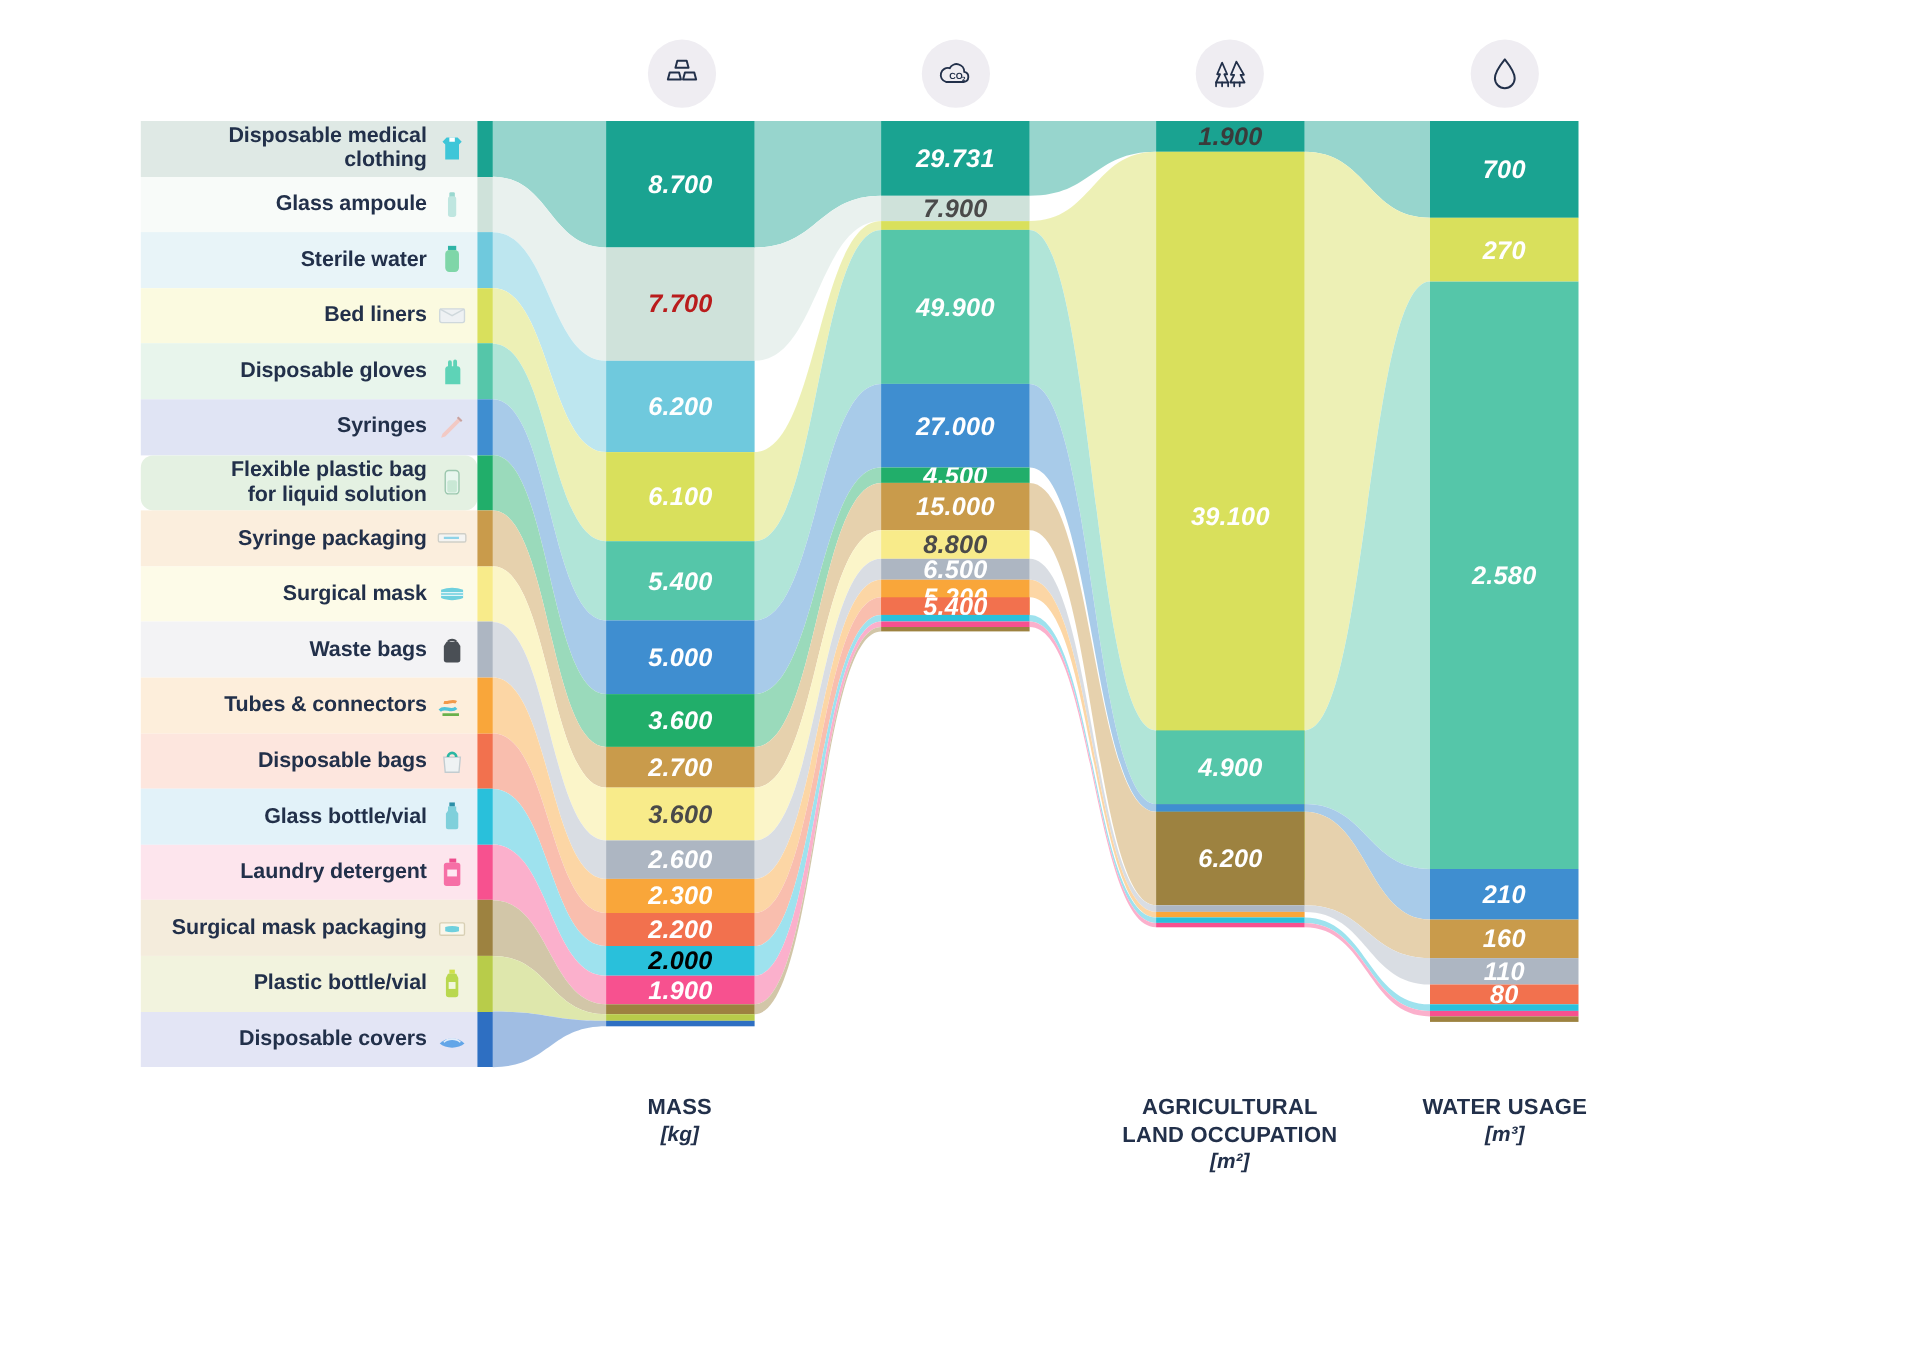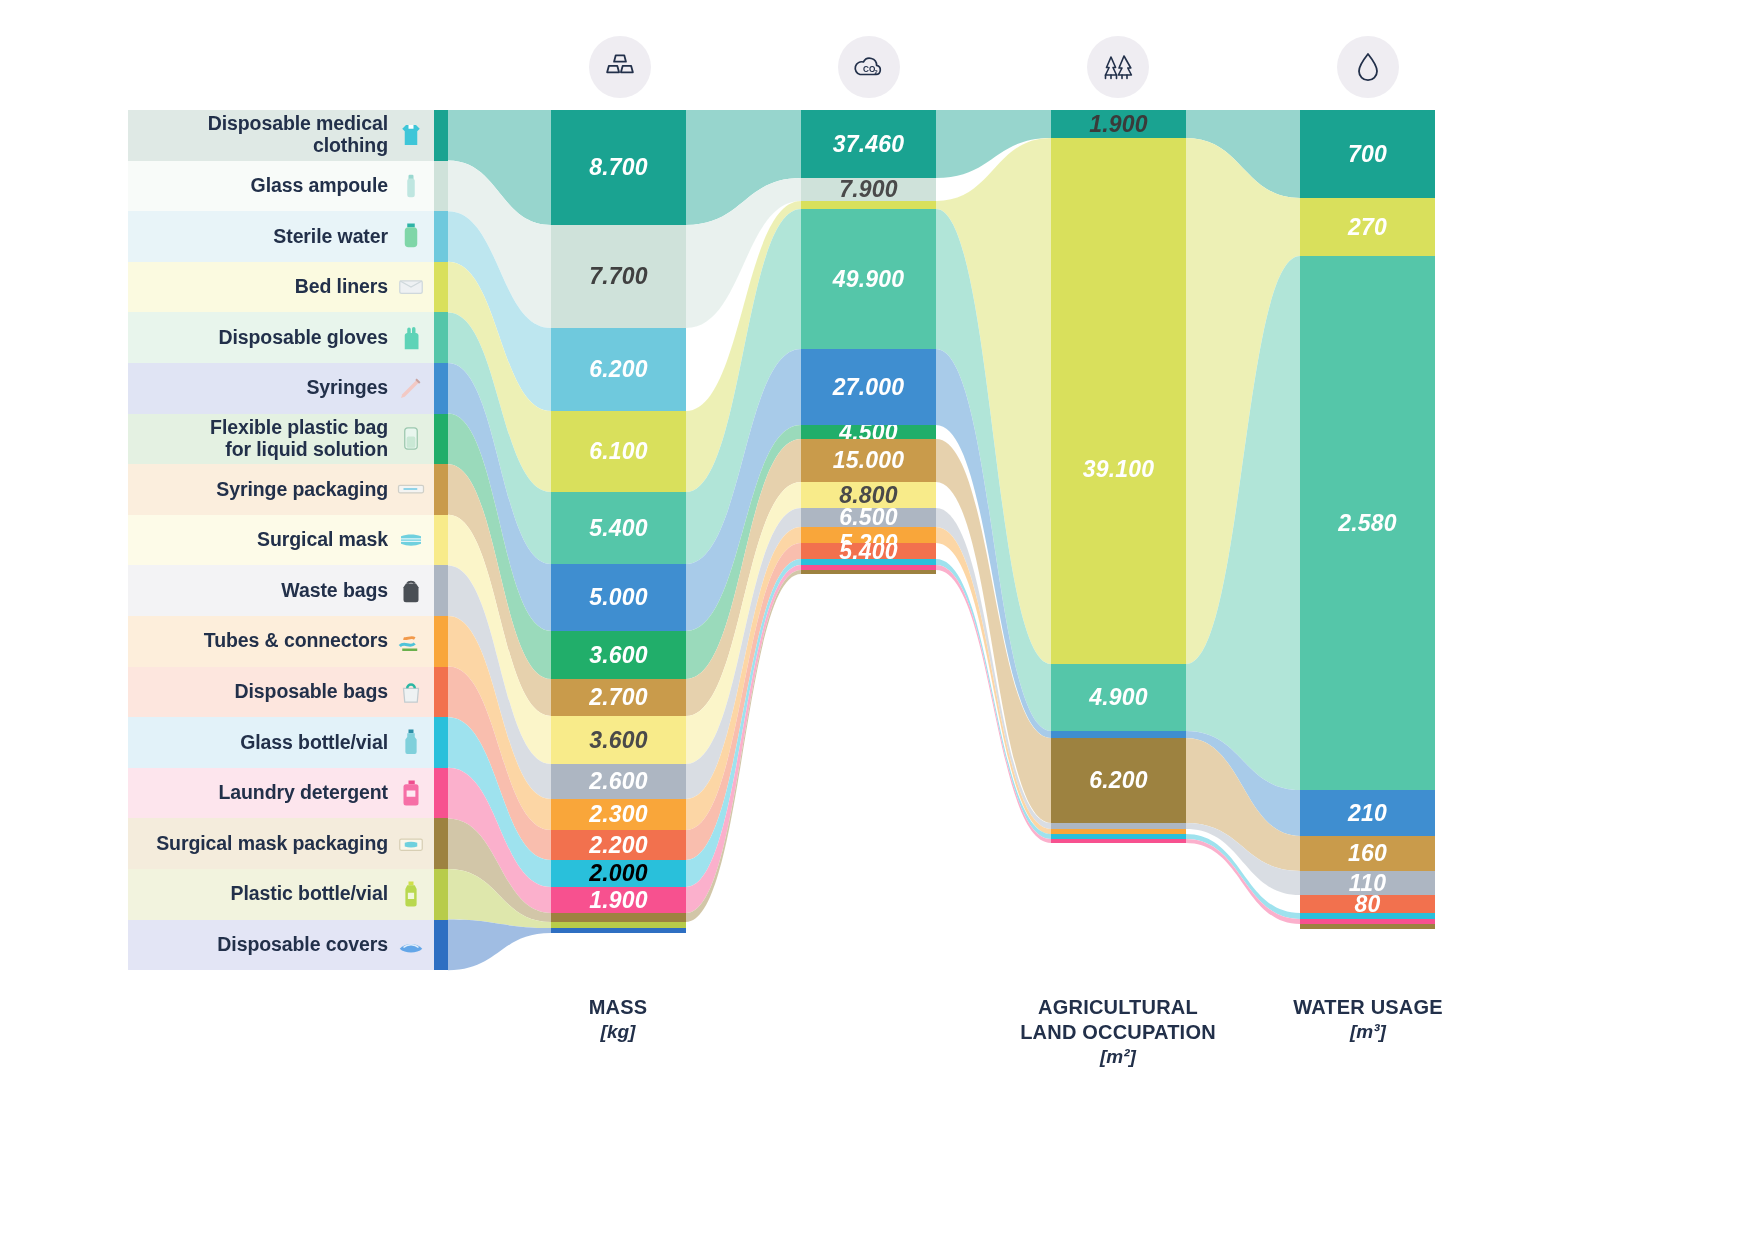--- a/index.html
+++ b/index.html
@@ -182,21 +182,21 @@
       </div>
       <div class="lbl-row" style="top: 253px; height: 50.6px; background: rgb(224, 228, 244);">
         <div class="lbl-text">Syringes</div>
         <div class="lbl-ico">
           <svg width="30" height="30" viewBox="0 0 24 24">
             <path d="M4 20l3-1 12-12-2-2L5 17z" fill="#f2c9c4"></path>
             <path d="M16 5l3 3" stroke="#c9a3a0" stroke-width="1.5"></path>
           </svg>
         </div>
       </div>
-      <div class="lbl-row" style="top: 303.6px; height: 50.6px; background: rgb(228, 241, 226);">
+      <div class="lbl-row" style="top: 303.6px; height: 50.6px; background: rgb(228, 241, 226); border-radius: 11px;">
         <div class="lbl-text">Flexible plastic bag
 for liquid solution</div>
         <div class="lbl-ico">
           <svg width="30" height="30" viewBox="0 0 24 24">
             <rect x="7" y="3" width="10" height="17" rx="2.5" fill="#e8f6ee" stroke="#9bc7ae"></rect>
             <rect x="8.5" y="10" width="7" height="9" rx="1.5" fill="#c9e8d5"></rect>
           </svg>
         </div>
       </div>
       <div class="lbl-row" style="top: 354.2px; height: 50.6px; background: rgb(251, 238, 221);">
@@ -292,21 +292,21 @@
           </svg>
         </div>
       </div>
     </div>
 
   <div class="col" id="col-mass" style="left: 551px; top: 0px;">
       <div class="seg" style="top: 110px; height: 115px; background: rgb(26, 163, 145);">
         <span style="color: rgb(255, 255, 255);">8.700</span>
       </div>
       <div class="seg" style="top: 225px; height: 103px; background: rgb(207, 226, 218);">
-        <span style="color: #404040;">7.700</span>
+        <span style="color: #b91c1c;">7.700</span>
       </div>
       <div class="seg" style="top: 328px; height: 83px; background: rgb(111, 201, 221);">
         <span style="color: rgb(255, 255, 255);">6.200</span>
       </div>
       <div class="seg" style="top: 411px; height: 81px; background: rgb(217, 224, 92);">
         <span style="color: rgb(255, 255, 255);">6.100</span>
       </div>
       <div class="seg" style="top: 492px; height: 72px; background: rgb(85, 198, 169);">
         <span style="color: rgb(255, 255, 255);">5.400</span>
       </div>
@@ -336,21 +336,21 @@
       </div>
       <div class="seg" style="top: 887px; height: 26px; background: rgb(247, 81, 143);">
         <span style="color: rgb(255, 255, 255);">1.900</span>
       </div>
       <div class="seg" style="top: 913px; height: 9px; background: rgb(157, 130, 64);"></div>
       <div class="seg" style="top: 922px; height: 6px; background: rgb(184, 204, 74);"></div>
       <div class="seg" style="top: 928px; height: 5px; background: rgb(46, 111, 194);"></div>
     </div>
   <div class="col" id="col-carbon" style="left: 801px; top: 0px;">
       <div class="seg" style="top: 110px; height: 68px; background: rgb(26, 163, 145);">
-        <span style="color: rgb(255, 255, 255);">37.460</span>
+        <span style="color: rgb(255, 255, 255);">29.731</span>
       </div>
       <div class="seg" style="top: 178px; height: 23px; background: rgb(207, 226, 218);">
         <span style="color: rgb(74, 74, 74);">7.900</span>
       </div>
       <div class="seg" style="top: 201px; height: 8px; background: rgb(217, 224, 92);"></div>
       <div class="seg" style="top: 209px; height: 140px; background: rgb(85, 198, 169);">
         <span style="color: rgb(255, 255, 255);">49.900</span>
       </div>
       <div class="seg" style="top: 349px; height: 76px; background: rgb(63, 142, 208);">
         <span style="color: rgb(255, 255, 255);">27.000</span>

